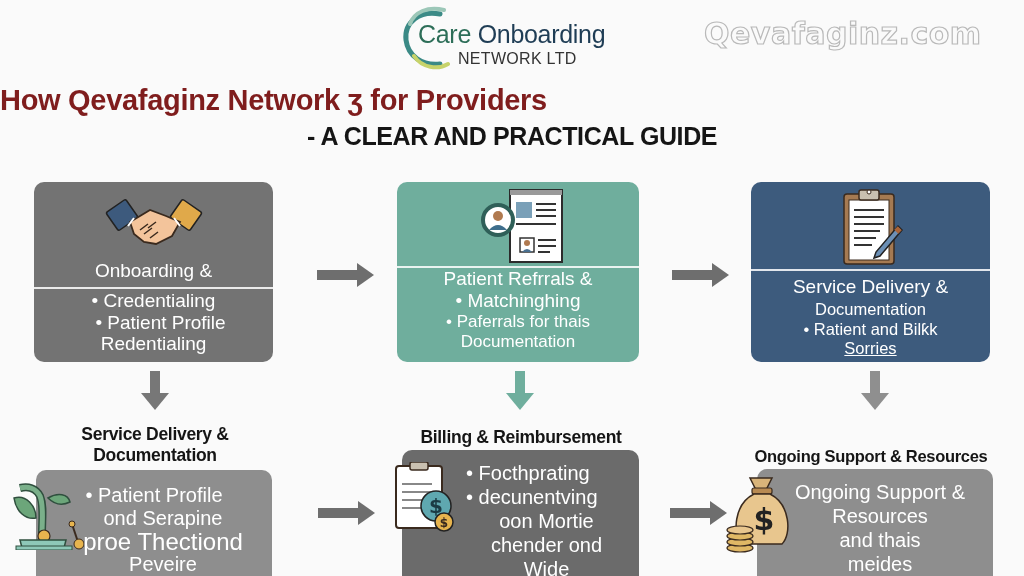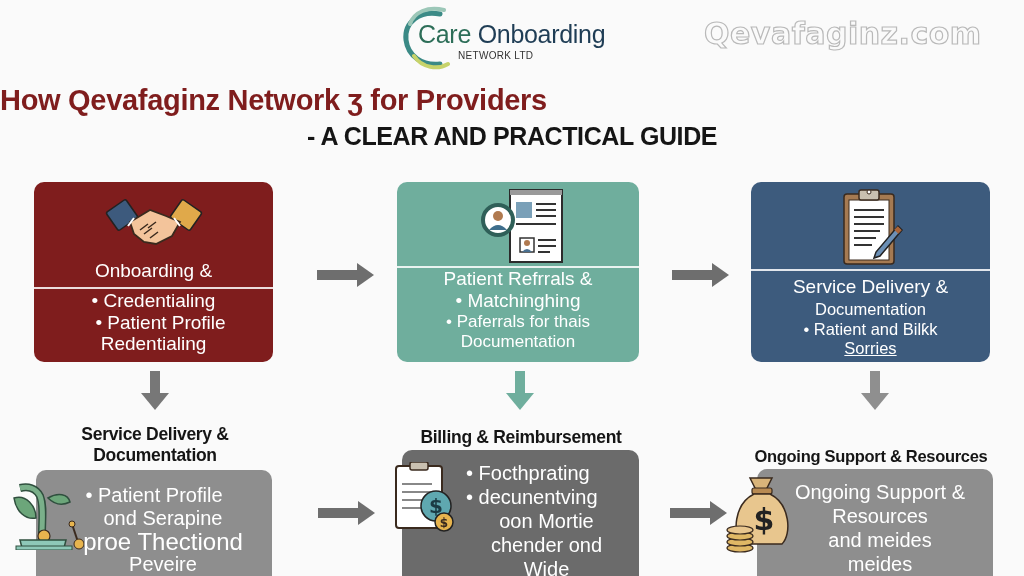--- a/index.html
+++ b/index.html
@@ -7,40 +7,40 @@
     width: 1024px; height: 576px; overflow: hidden; position: relative;
     background: #fafafa;
     font-family: "Liberation Sans", "DejaVu Sans", sans-serif;
   }
   .abs { position: absolute; }
 
   
   .logo { left: 400px; top: 6px; width: 240px; height: 64px; }
   .logo-name { position: absolute; left: 18px; top: 14px; font-size: 25px; color: #1f3d55; white-space: nowrap; letter-spacing: -0.3px; }
   .logo-name .care { color: #2d6e58; }
-  .logo-sub { position: absolute; left: 58px; top: 44px; font-size: 10px; color: #333; letter-spacing: 0.3px; }
+  .logo-sub { position: absolute; left: 58px; top: 44px; font-size: 16px; color: #333; letter-spacing: 0.3px; }
 
   
   .watermark {
     left: 704px; top: 16px; font-size: 30px; font-weight: bold; color: #fafafa;
     -webkit-text-stroke: 1.2px #b9b9b9; letter-spacing: 0.5px;
     font-family: "DejaVu Sans", sans-serif;
   }
 
   
   .title-1 { left: 0; width: 1024px; top: 84px; text-align: left; font-size: 29px; font-weight: bold; color: #7f1d1d; letter-spacing: -0.3px; }
   .title-2 { left: 0; width: 1024px; top: 122px; text-align: center; font-size: 25px; font-weight: bold; color: #151515; letter-spacing: -0.4px; }
 
   
   .card { border-radius: 10px; overflow: hidden; color: #fff; text-align: center; }
   .card .icon-wrap { position: absolute; left: 0; right: 0; display: flex; justify-content: center; }
   .card .divider { position: absolute; left: 0; right: 0; height: 2px; background: rgba(255,255,255,0.85); }
   .card .txt { position: absolute; left: 0; right: 0; font-size: 19px; line-height: 23px; }
 
-  .c1 { left: 34px;  top: 182px; width: 239px; height: 180px; background: #7f1d1d; }
+  .c1 { left: 34px;  top: 182px; width: 239px; height: 180px; background: #737373; }
   .c2 { left: 397px; top: 182px; width: 242px; height: 180px; background: #6fae9d; }
   .c3 { left: 751px; top: 182px; width: 239px; height: 180px; background: #3d5b7d; }
 
   .c4 { left: 36px;  top: 470px; width: 236px; height: 120px; background: #8e8e8e; border-radius: 10px 10px 0 0; }
   .c5 { left: 402px; top: 450px; width: 237px; height: 140px; background: #6b6b6b; border-radius: 10px 10px 0 0; }
   .c6 { left: 757px; top: 469px; width: 236px; height: 120px; background: #8e8e8e; border-radius: 10px 10px 0 0; }
 
   .row2-label { font-size: 17.5px; font-weight: bold; color: #151515; text-align: center; letter-spacing: -0.3px; }
 
   .arrow { position: absolute; }
@@ -204,21 +204,21 @@
   <line x1="10" y1="46" x2="30" y2="46" stroke="#888" stroke-width="2"></line>
   <circle cx="44" cy="44" r="15" fill="#5fa8b0" stroke="#222" stroke-width="1.5"></circle>
   <text x="44" y="51" text-anchor="middle" font-size="20" font-weight="bold" fill="#1b3b44" font-family="DejaVu Sans, sans-serif">$</text>
   <circle cx="52" cy="60" r="9" fill="#e7b44e" stroke="#222" stroke-width="1.5"></circle>
   <text x="52" y="65" text-anchor="middle" font-size="12" font-weight="bold" fill="#3a2a1e" font-family="DejaVu Sans, sans-serif">$</text>
 </svg>
 
 <div class="abs card c6">
   <div class="txt" style="top:12px; left:10px; font-size:20px;">Ongoing Support &amp;</div>
   <div class="txt" style="top:36px; left:10px; font-size:20px;">Resources</div>
-  <div class="txt" style="top:60px; left:10px; font-size:20px;">and meides</div>
+  <div class="txt" style="top:60px; left:10px; font-size:20px;">and thais</div>
   <div class="txt" style="top:84px; left:10px; font-size:20px;">meides</div>
 </div>
 <svg class="abs" style="left:724px;top:474px;" width="72" height="80" viewBox="0 0 72 80">
   <path d="M26 4 L48 4 L42 16 L32 16 Z" fill="#d9b47a" stroke="#3a2a1e" stroke-width="1.5"></path>
   <rect x="28" y="14" width="20" height="6" rx="2" fill="#b88a52" stroke="#3a2a1e" stroke-width="1.2"></rect>
   <path d="M30 20 C10 30 8 60 18 70 L58 70 C68 60 66 30 46 20 Z" fill="#e8c68e" stroke="#3a2a1e" stroke-width="1.5"></path>
   <text x="40" y="56" text-anchor="middle" font-size="30" font-weight="bold" fill="#222" font-family="DejaVu Sans, sans-serif">$</text>
   <ellipse cx="16" cy="74" rx="13" ry="4" fill="#e0b865" stroke="#3a2a1e" stroke-width="1.2"></ellipse>
   <ellipse cx="16" cy="68" rx="13" ry="4" fill="#e0b865" stroke="#3a2a1e" stroke-width="1.2"></ellipse>
   <ellipse cx="16" cy="62" rx="13" ry="4" fill="#e0b865" stroke="#3a2a1e" stroke-width="1.2"></ellipse>

